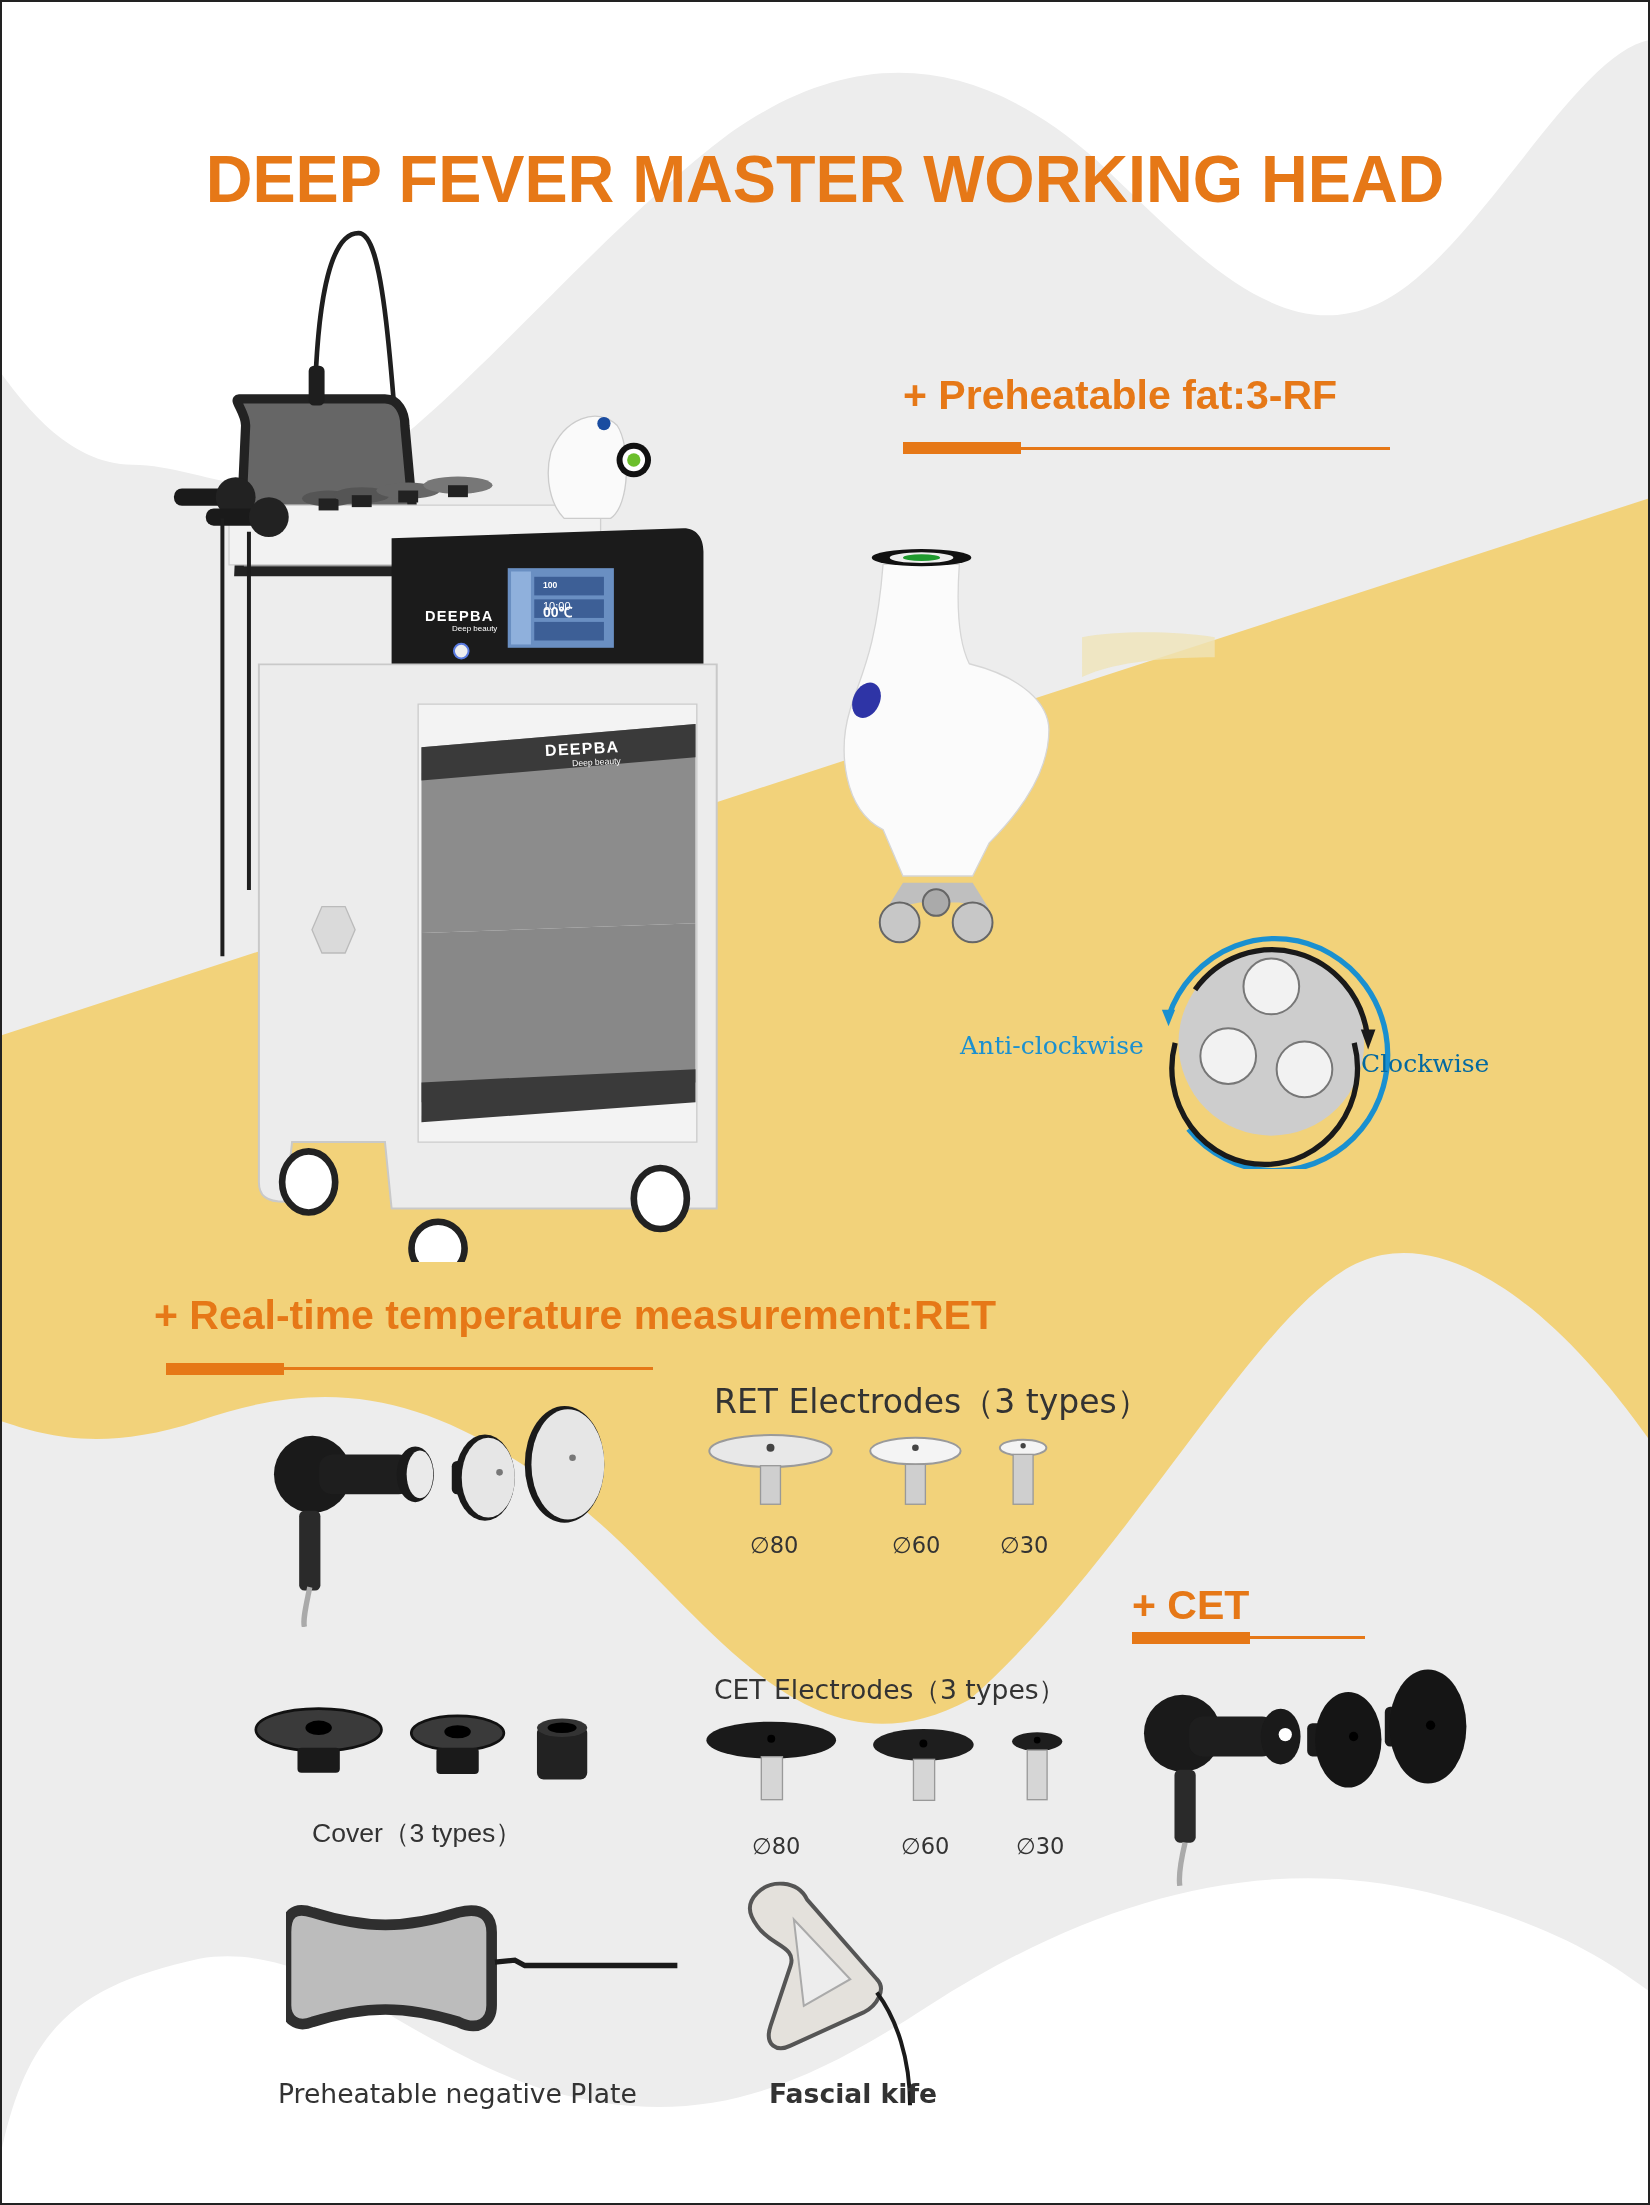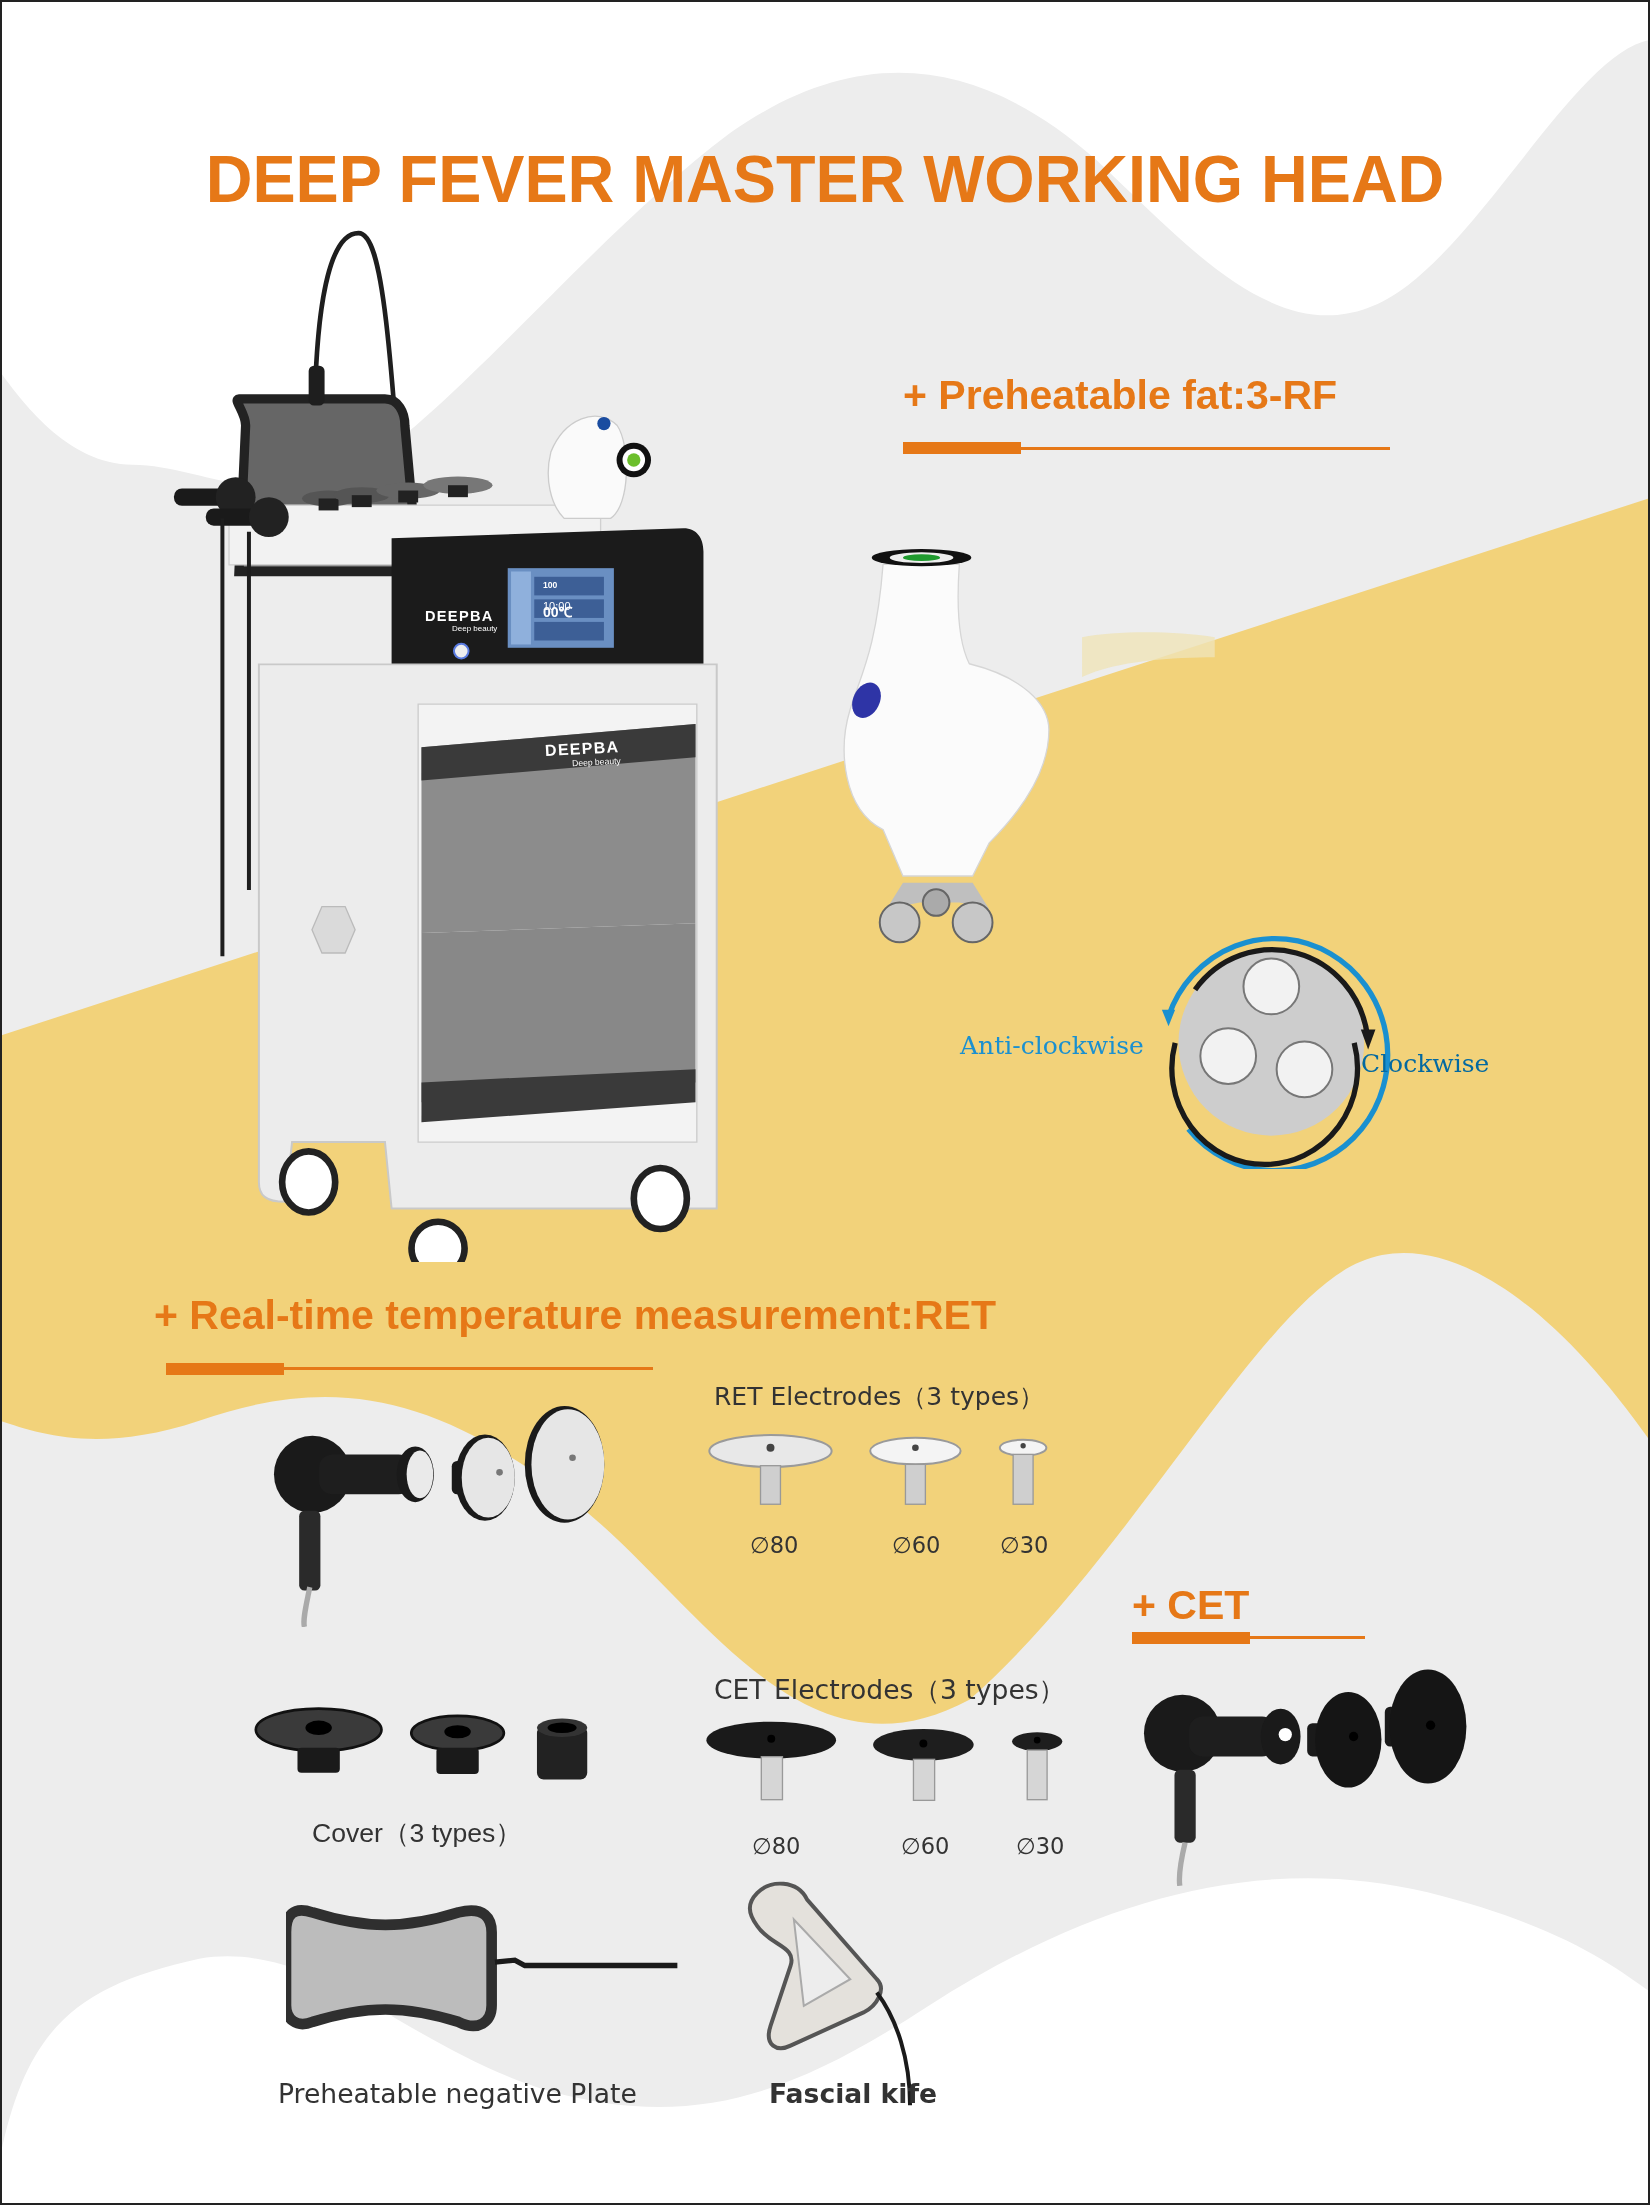--- a/index.html
+++ b/index.html
@@ -137,21 +137,21 @@
   <rect x="280" y="110" width="30" height="50" rx="8" fill="#1a1a1a"></rect>
   <ellipse cx="330" cy="135" rx="45" ry="65" fill="#1a1a1a"></ellipse>
   <ellipse cx="335" cy="135" rx="40" ry="60" fill="#e6e6e6"></ellipse>
   <circle cx="352" cy="127" r="5" fill="#777"></circle>
   <rect x="395" y="90" width="30" height="60" rx="8" fill="#1a1a1a"></rect>
   <ellipse cx="450" cy="115" rx="60" ry="88" fill="#1a1a1a"></ellipse>
   <ellipse cx="455" cy="115" rx="55" ry="83" fill="#e6e6e6"></ellipse>
   <circle cx="462" cy="105" r="5" fill="#777"></circle>
 </svg>
 
-<div class="abs label" style="left:714px;top:1380px;font-size:25px;">RET Electrodes（3 types）</div>
+<div class="abs label" style="left:714px;top:1380px;font-size:33px;">RET Electrodes（3 types）</div>
 <svg class="abs" style="left:704px;top:1431px;width:359px;height:80px;" viewBox="0 0 540 120">
   <ellipse cx="100" cy="30" rx="92" ry="24" fill="#e8e8e8" stroke="#9a9a9a" stroke-width="3"></ellipse>
   <circle cx="100" cy="25" r="6" fill="#444"></circle>
   <rect x="85" y="52" width="30" height="58" fill="#cfcfcf" stroke="#999" stroke-width="2"></rect>
   <ellipse cx="318" cy="30" rx="68" ry="20" fill="#f4f4f4" stroke="#9a9a9a" stroke-width="3"></ellipse>
   <circle cx="318" cy="25" r="5" fill="#444"></circle>
   <rect x="303" y="50" width="30" height="60" fill="#cfcfcf" stroke="#999" stroke-width="2"></rect>
   <ellipse cx="480" cy="25" rx="35" ry="12" fill="#f4f4f4" stroke="#9a9a9a" stroke-width="3"></ellipse>
   <circle cx="480" cy="22" r="4" fill="#444"></circle>
   <rect x="465" y="35" width="30" height="75" fill="#cfcfcf" stroke="#999" stroke-width="2"></rect>

